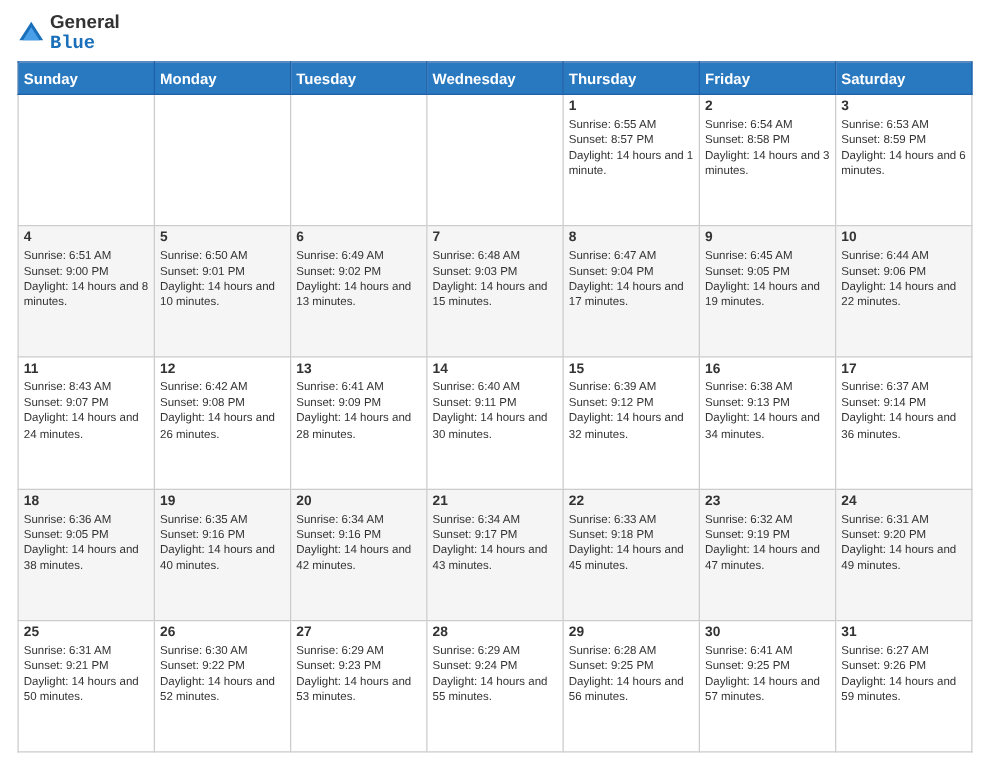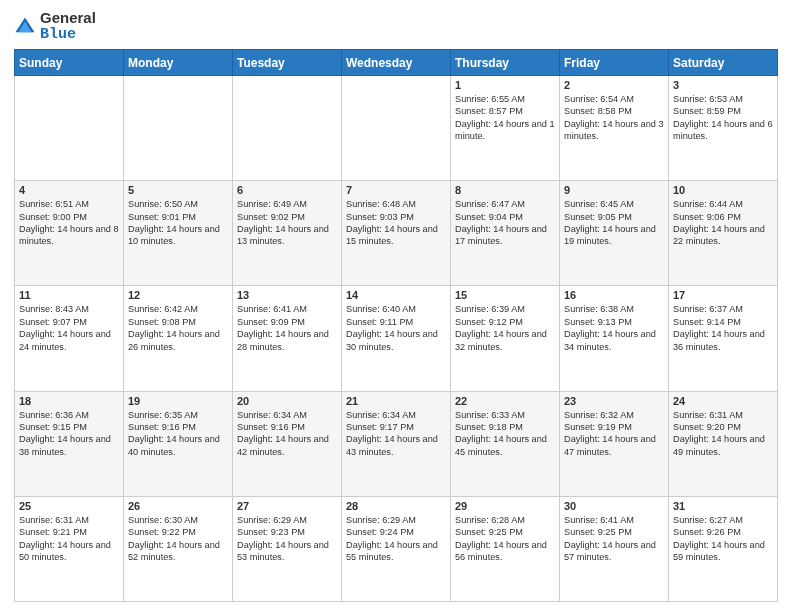--- a/index.html
+++ b/index.html
@@ -253,21 +253,21 @@
             <span class="day-num">17</span>
             <div class="day-info">Sunrise: 6:37 AM
 Sunset: 9:14 PM
 Daylight: 14 hours and 36 minutes.</div>
           </td>
         </tr>
         <tr>
           <td>
             <span class="day-num">18</span>
             <div class="day-info">Sunrise: 6:36 AM
-Sunset: 9:15 PM
+Sunset: 9:05 PM
 Daylight: 14 hours and 38 minutes.</div>
           </td>
           <td>
             <span class="day-num">19</span>
             <div class="day-info">Sunrise: 6:35 AM
 Sunset: 9:16 PM
 Daylight: 14 hours and 40 minutes.</div>
           </td>
           <td>
             <span class="day-num">20</span>

